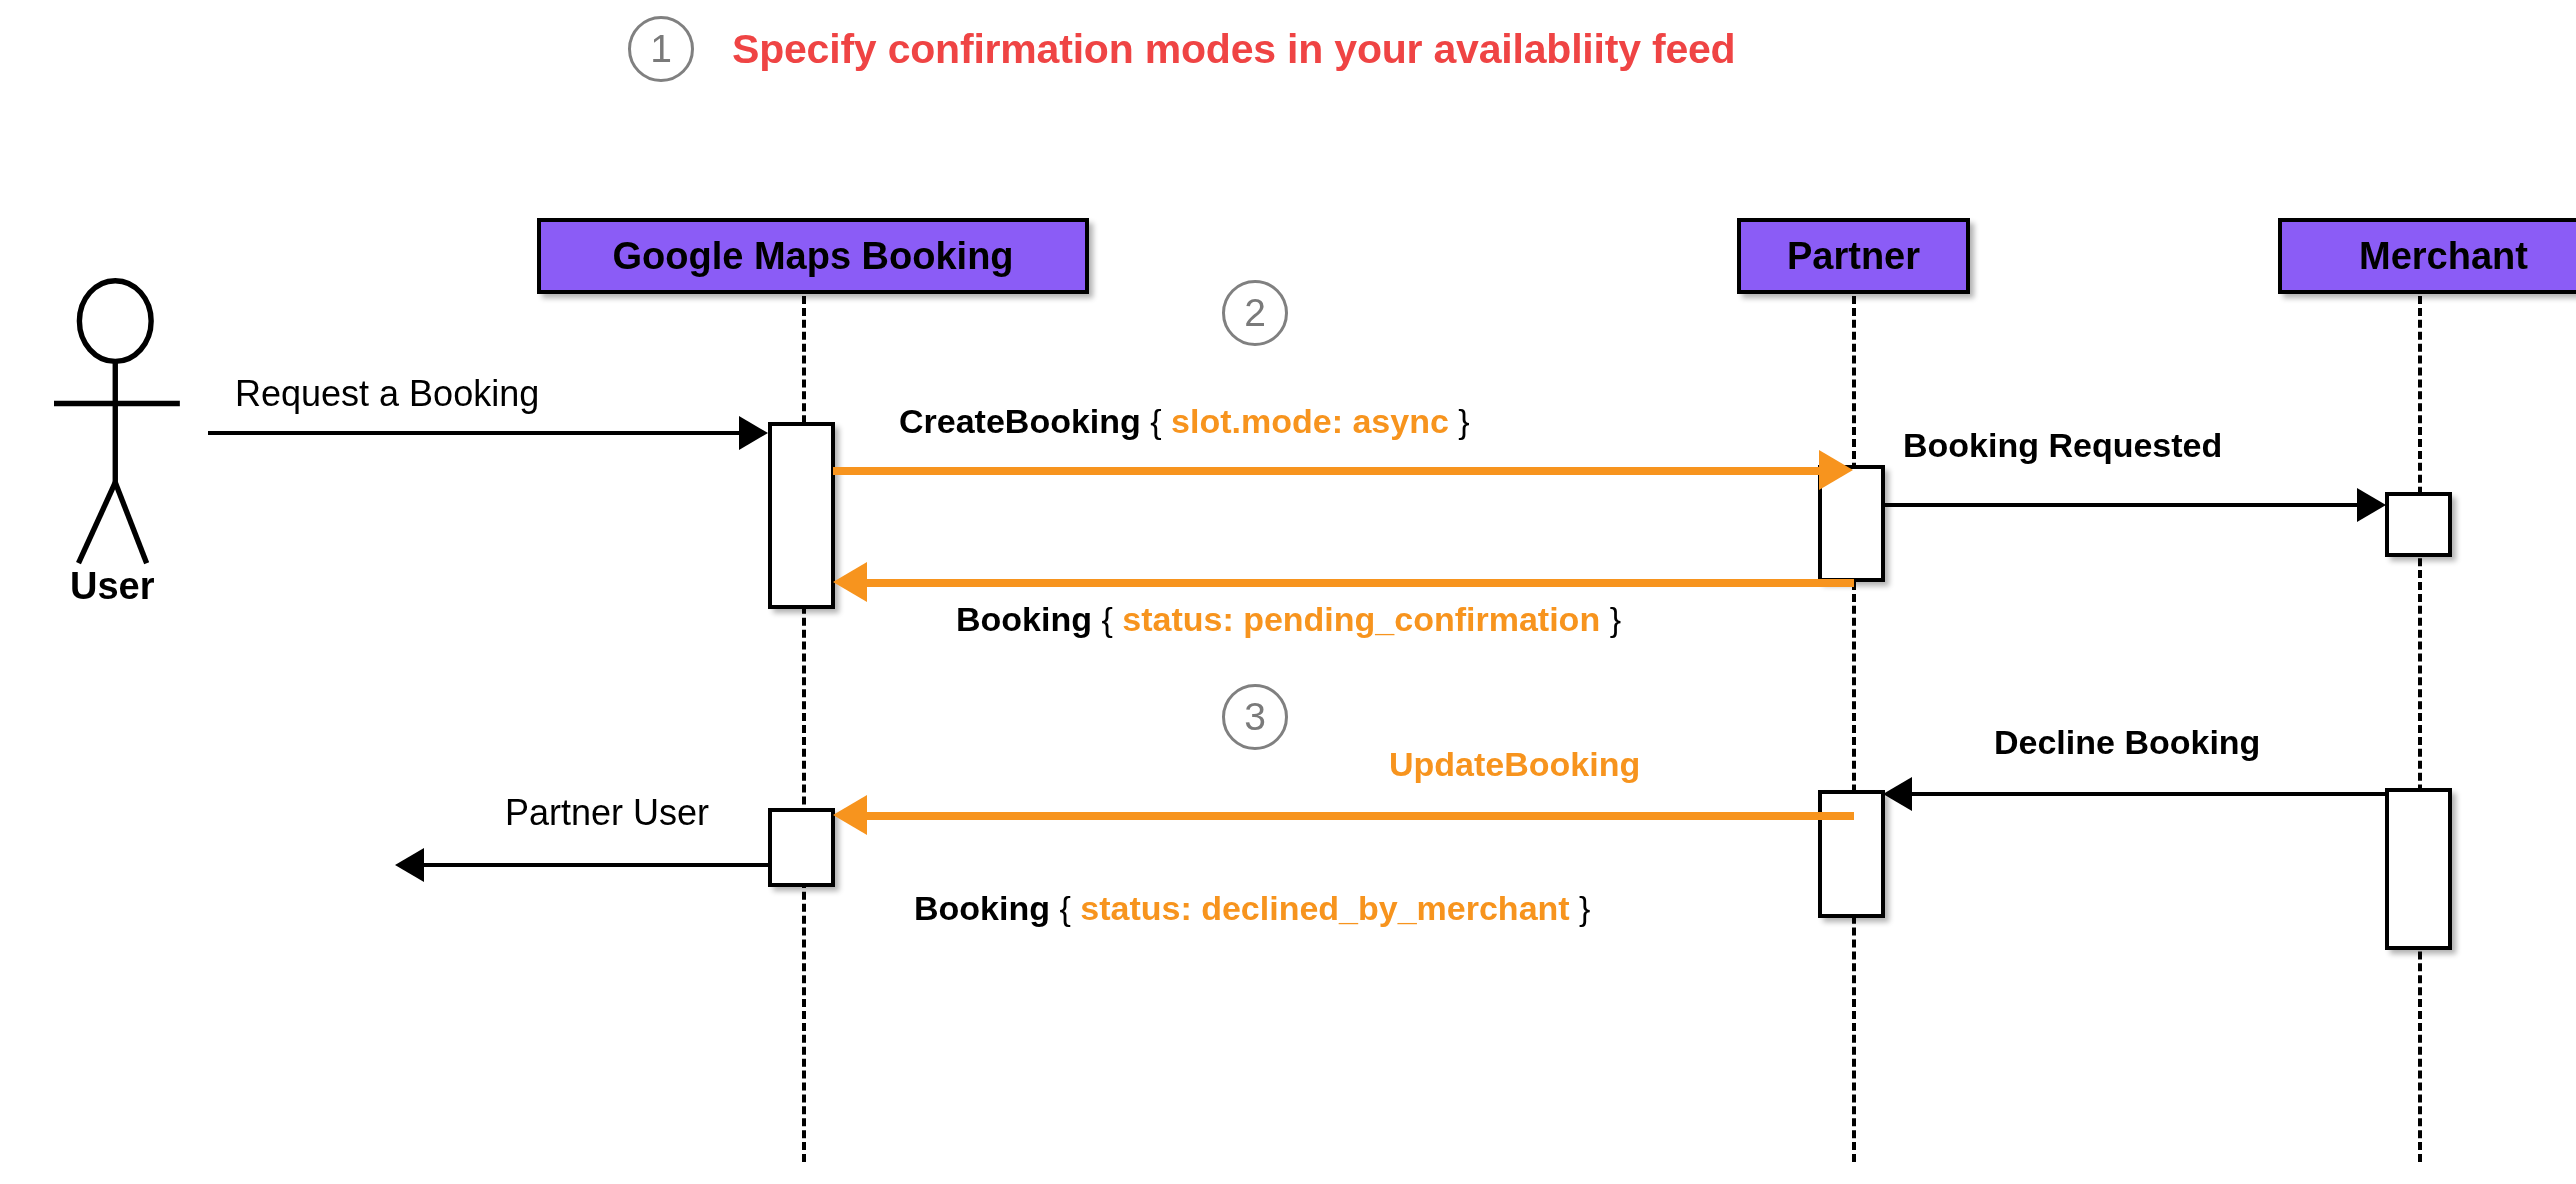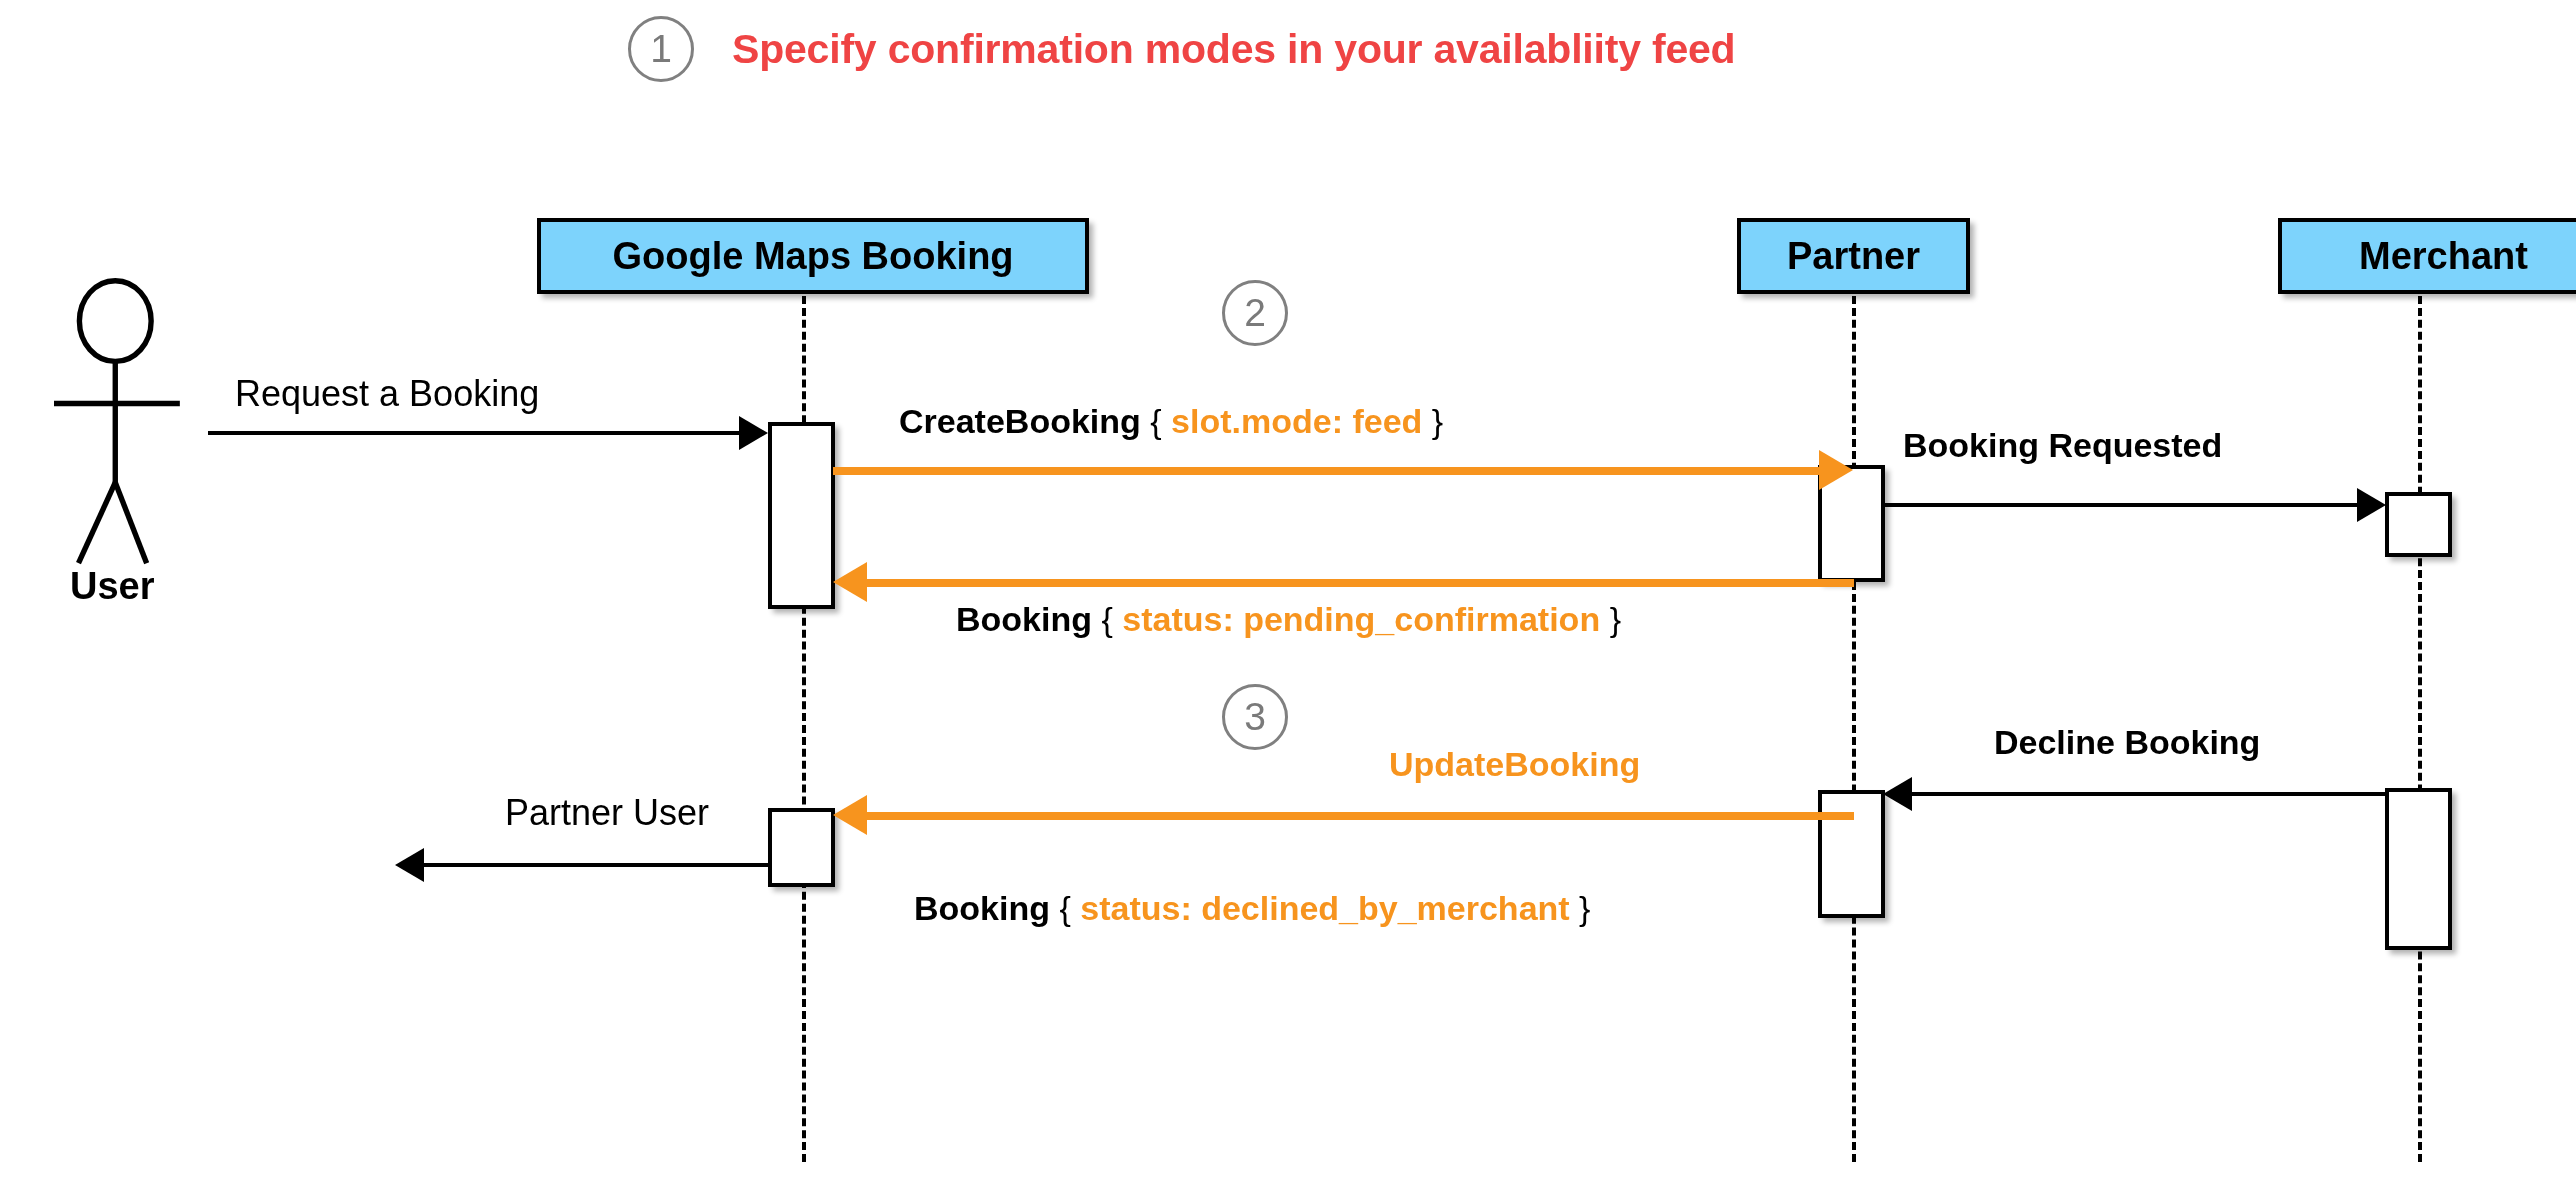--- a/index.html
+++ b/index.html
@@ -50,21 +50,21 @@
   
   .badge-float {
     position: absolute;
   }
 
   
   .lifeline-box {
     position: absolute;
     box-sizing: border-box;
     border: 4.5px solid #000000;
-    background: #7dd3fc;
+    background: #8b5cf6;
     display: flex;
     align-items: center;
     justify-content: center;
     font-size: 38px;
     font-weight: bold;
     color: #000000;
     white-space: nowrap;
     box-shadow: 4.5px 4.5px 5.4px rgba(0,0,0,0.30);
   }
 
@@ -193,21 +193,21 @@
   <div class="activation" style="left:2385px; top:492px; width:67px; height:65px;"></div>
   <div class="activation" style="left:2385px; top:788px; width:67px; height:162px;"></div>
 
   <div class="msg-label plain" style="left:235px; top:373px;">Request a Booking</div>
   <div class="arrow arrow-black" style="left:208px; top:431px; width:561px;">
     <div class="shaft" style="left:0; width:534px;"></div>
     <div class="head head-right-black" style="left:531px;"></div>
   </div>
 
   <div class="msg-label bold" style="left:899px; top:402px;">
-    <span>CreateBooking</span><span class="brace"> </span><span class="brace">{</span><span class="brace"> </span><span class="hl">slot.mode: feed</span><span class="brace"> </span><span class="brace">}</span>
+    <span>CreateBooking</span><span class="brace"> </span><span class="brace">{</span><span class="brace"> </span><span class="hl">slot.mode: async</span><span class="brace"> </span><span class="brace">}</span>
   </div>
   <div class="arrow arrow-orange" style="left:833px; top:467px; width:1021px;">
     <div class="shaft" style="left:0; width:987px;"></div>
     <div class="head head-right-orange" style="left:986px;"></div>
   </div>
 
   <div class="msg-label bold" style="left:1903px; top:426px;">Booking Requested</div>
   <div class="arrow arrow-black" style="left:1883px; top:503px; width:504px;">
     <div class="shaft" style="left:0; width:478px;"></div>
     <div class="head head-right-black" style="left:474px;"></div>

